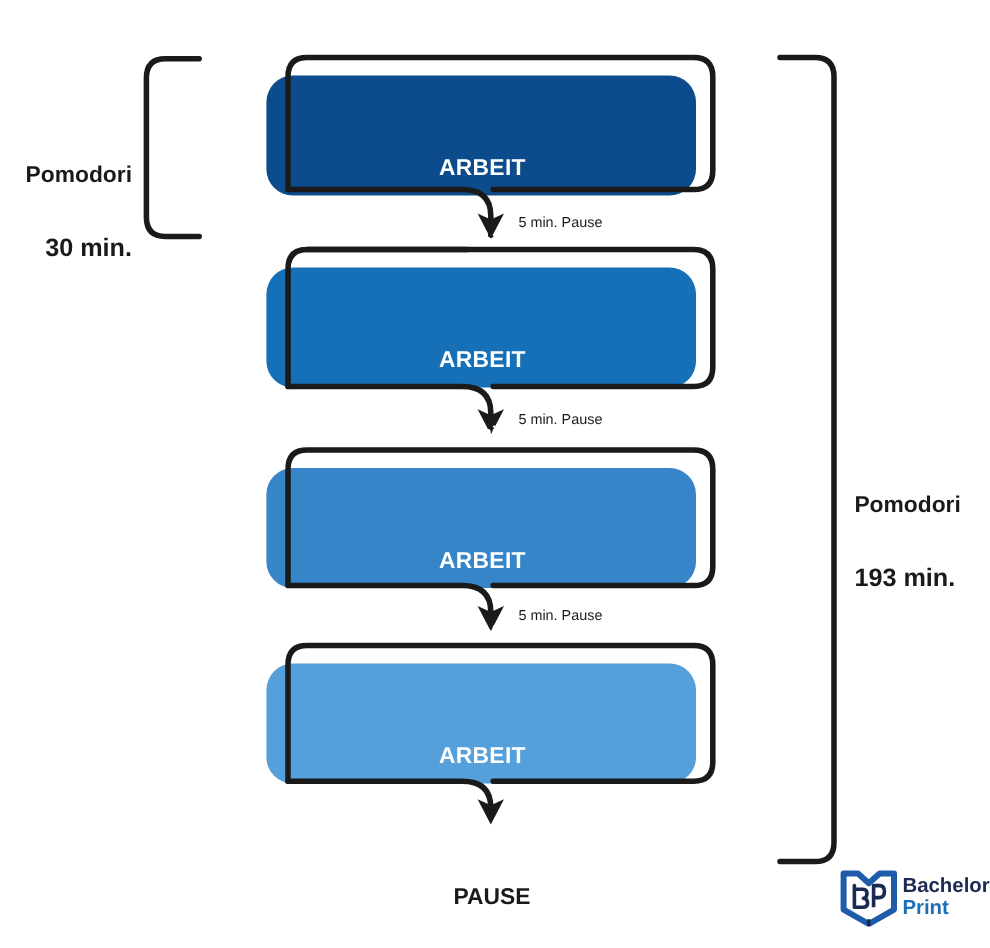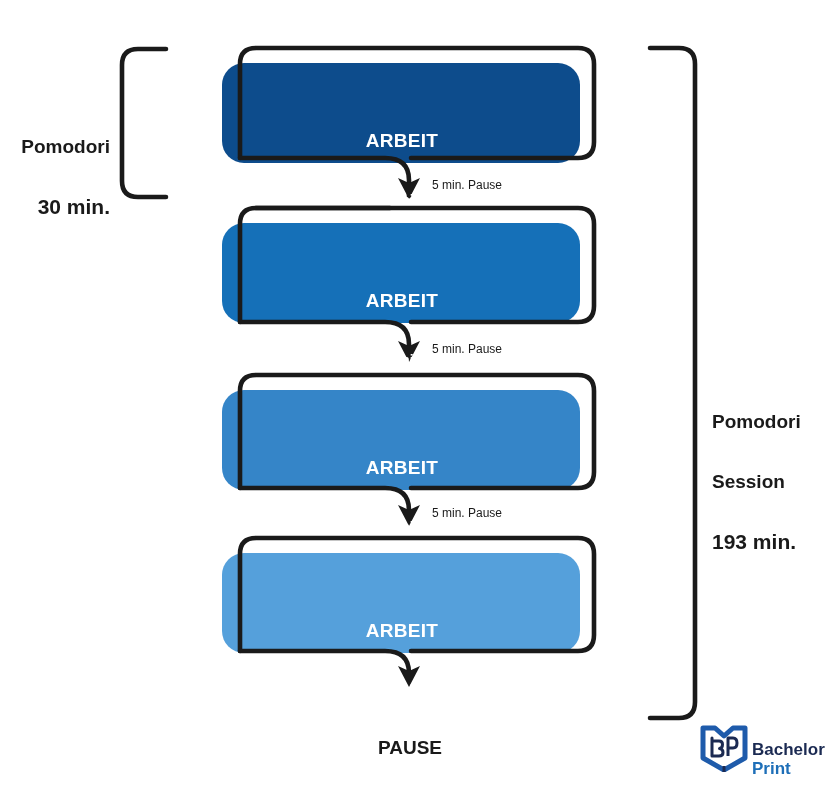--- a/index.html
+++ b/index.html
@@ -88,21 +88,20 @@
     left: 700px;
     top: 722px;
     width: 122px;
     height: 58px;
   }
   .logo-text {
     position: absolute;
     left: 52px;
     top: 6px;
     line-height: 19px;
-    margin-top: 12px;
   }
   .logo-line1 {
     font-weight: bold;
     font-size: 17px;
     color: #1b2a52;
     display: block;
   }
   .logo-line2 {
     font-weight: bold;
     font-size: 17px;
@@ -152,21 +151,20 @@
     </g>
   </svg>
 
   <div class="txt pomodori-label">
     <div class="label-bold">Pomodori</div>
     <div class="label-reg">30 min.</div>
   </div>
 
   <div class="txt session-label">
     <div class="label-bold">Pomodori</div>
-    <div class="label-bold">Session</div>
     <div class="label-reg">193 min.</div>
   </div>
 
   <div class="box-text" style="left:222px; top:93px;">
     <div class="box-title">ARBEIT</div>
     <div class="box-sub">25 min.</div>
   </div>
 
   <div class="box-text" style="left:222px; top:253px;">
     <div class="box-title">ARBEIT</div>

